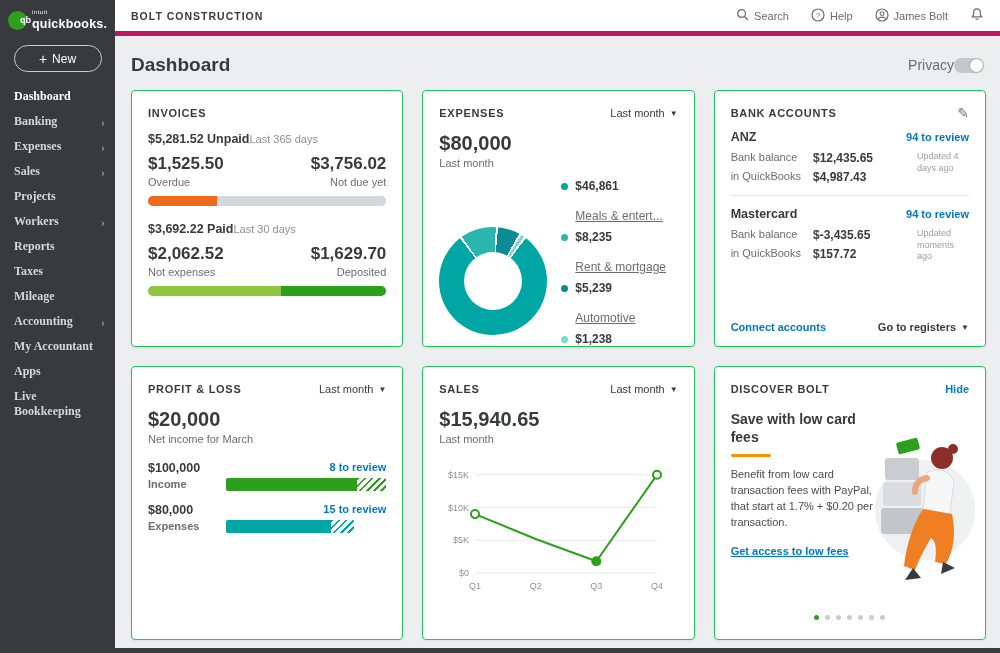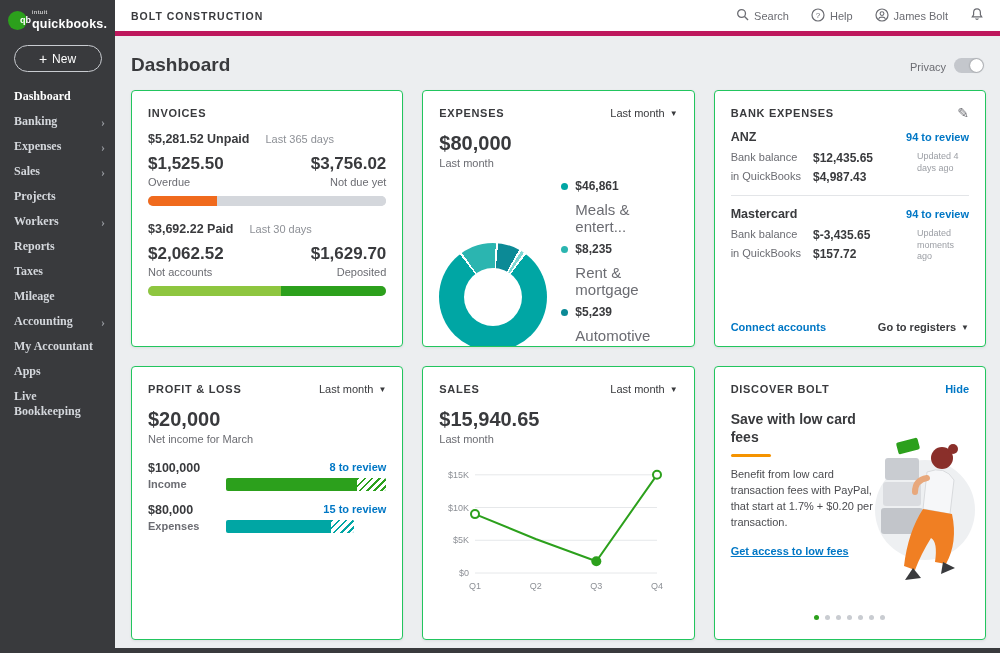--- a/index.html
+++ b/index.html
@@ -24,55 +24,55 @@
   
   .topbar { position:absolute; left:115px; top:0; right:0; height:36px; background:#fff; display:flex; align-items:center; padding:0 16px; border-bottom:5px solid #be185d; z-index:4; }
   .company { font-size:10.5px; font-weight:bold; letter-spacing:1px; }
   .topbar-right { margin-left:auto; display:flex; align-items:center; gap:22px; font-size:11px; color:#6b6c72; }
   .top-item { display:flex; align-items:center; gap:5px; cursor:pointer; }
 
   
   .main { position:absolute; left:115px; top:36px; right:0; bottom:0; padding:12px 14px 0 16px; }
   .page-head { display:flex; align-items:center; justify-content:space-between; margin:6px 2px 14px 0; }
   .page-title { font-size:19px; font-weight:bold; }
-  .privacy { display:flex; align-items:flex-end; gap:8px; font-size:11px; color:#6b6c72; }
+  .privacy { display:flex; align-items:center; font-size:14px; color:#6b6c72; }
   .toggle { width:30px; height:15px; border-radius:8px; background:#c4c7cc; position:relative; cursor:pointer; }
   .toggle .knob { position:absolute; right:1px; top:1px; width:13px; height:13px; border-radius:50%; background:#fff; box-shadow:0 0 2px rgba(0,0,0,.4); }
 
   .grid { display:grid; grid-template-columns:repeat(3,1fr); grid-template-rows:257px 274px; gap:19px; }
   .card { background:#fff; border:1px solid #22c55e; border-radius:4px; box-shadow:0 1px 3px rgba(0,0,0,.07); padding:13px 16px; display:flex; flex-direction:column; overflow:hidden; position:relative; }
   .card-head { display:flex; align-items:center; justify-content:space-between; margin-bottom:8px; min-height:18px; }
   .card-title { font-size:11px; font-weight:bold; letter-spacing:0.7px; }
   .filter { font-size:11px; display:flex; align-items:center; gap:5px; cursor:pointer; }
   .caret { font-size:8px; }
   .link { color:#0077c5; font-weight:bold; font-size:11px; cursor:pointer; text-decoration:none; }
 
   
-  .inv-sumrow { display:flex; align-items:baseline; gap:16px; margin:2px 0 8px; }
+  .inv-sumrow { display:flex; align-items:baseline; gap:0; margin:2px 0 8px; }
   .inv-sum { font-weight:bold; font-size:12.5px; }
   .inv-period { color:#8d9096; font-size:11px; }
   .inv-amounts { display:flex; justify-content:space-between; }
   .amt { font-size:17px; font-weight:bold; }
   .amt-label { font-size:11px; color:#6b6c72; margin-top:2px; }
   .ta-r { text-align:right; }
   .bar { height:10px; border-radius:5px; overflow:hidden; display:flex; margin:8px 0 4px; background:#d4d7dc; }
   .bar-seg { height:100%; }
   .inv-gap { margin-top:12px; }
 
   
   .big-amt { font-size:20px; font-weight:bold; margin:2px 0 2px; }
   .sub { font-size:11px; color:#6b6c72; margin-bottom:4px; }
   .donut-row { display:flex; align-items:center; gap:14px; margin-top:6px; flex:1; }
   .donut { width:108px; height:108px; border-radius:50%; position:relative; flex:none; }
   .donut-hole { position:absolute; left:50%; top:50%; width:58px; height:58px; margin:-29px 0 0 -29px; border-radius:50%; background:#fff; }
   .legend { list-style:none; flex:1; }
   .legend li { display:flex; gap:7px; margin-bottom:7px; }
   .legend .dot { width:7px; height:7px; border-radius:50%; margin-top:4px; flex:none; background:#00a6a4; }
   .legend-amt { font-size:12px; font-weight:bold; }
-  .legend-label { font-size:15px; color:#6b6c72; margin-top:8px; }
+  .legend-label { font-size:12px; color:#6b6c72; margin-top:16px;text-decoration:underline; }
 
   
   .pencil { font-size:14px; color:#6b6c72; cursor:pointer; }
   .acct-head { display:flex; justify-content:space-between; align-items:baseline; margin-bottom:7px; }
   .acct-name { font-size:12.5px; font-weight:bold; }
   .acct-row { display:flex; }
   .acct-main { flex:1; display:grid; grid-template-columns:max-content auto; column-gap:12px; row-gap:5px; align-content:start; }
   .acct-label { font-size:11px; color:#6b6c72; }
   .acct-val { font-size:12px; font-weight:bold; }
   .acct-updated { width:58px; font-size:9px; color:#9b9ea4; line-height:1.3; padding-left:6px; }
@@ -240,21 +240,21 @@
           <div class="bar-seg" style="width:28.88%;background:#f06a1d"></div>
           <div class="bar-seg" style="width:71.12%;background:#d4d7dc"></div>
         </div>
       <div class="inv-sumrow inv-gap">
         <span class="inv-sum">$3,692.22 Paid</span>
         <span class="inv-period">Last 30 days</span>
       </div>
       <div class="inv-amounts">
         <div>
           <div class="amt">$2,062.52</div>
-          <div class="amt-label">Not accounts</div>
+          <div class="amt-label">Not expenses</div>
         </div>
         <div class="ta-r">
           <div class="amt">$1,629.70</div>
           <div class="amt-label">Deposited</div>
         </div>
       </div>
       <div class="bar">
           <div class="bar-seg" style="width:55.86%;background:#8ec63f"></div>
           <div class="bar-seg" style="width:44.14%;background:#2ca01c"></div>
         </div>
@@ -302,21 +302,21 @@
                 <div class="legend-amt">$1,238</div>
                 <div class="legend-label">Travel expenses</div>
               </div>
             </li>
         </ul>
       </div>
     </section>
 
     <section class="card">
       <div class="card-head">
-        <span class="card-title">BANK EXPENSES</span>
+        <span class="card-title">BANK ACCOUNTS</span>
         <span class="pencil">✎</span>
       </div>
       <div class="acct">
         <div class="acct-head">
           <span class="acct-name">ANZ</span>
           <a class="link">94 to review</a>
         </div>
         <div class="acct-row">
           <div class="acct-main">
             <span class="acct-label">Bank balance</span>

